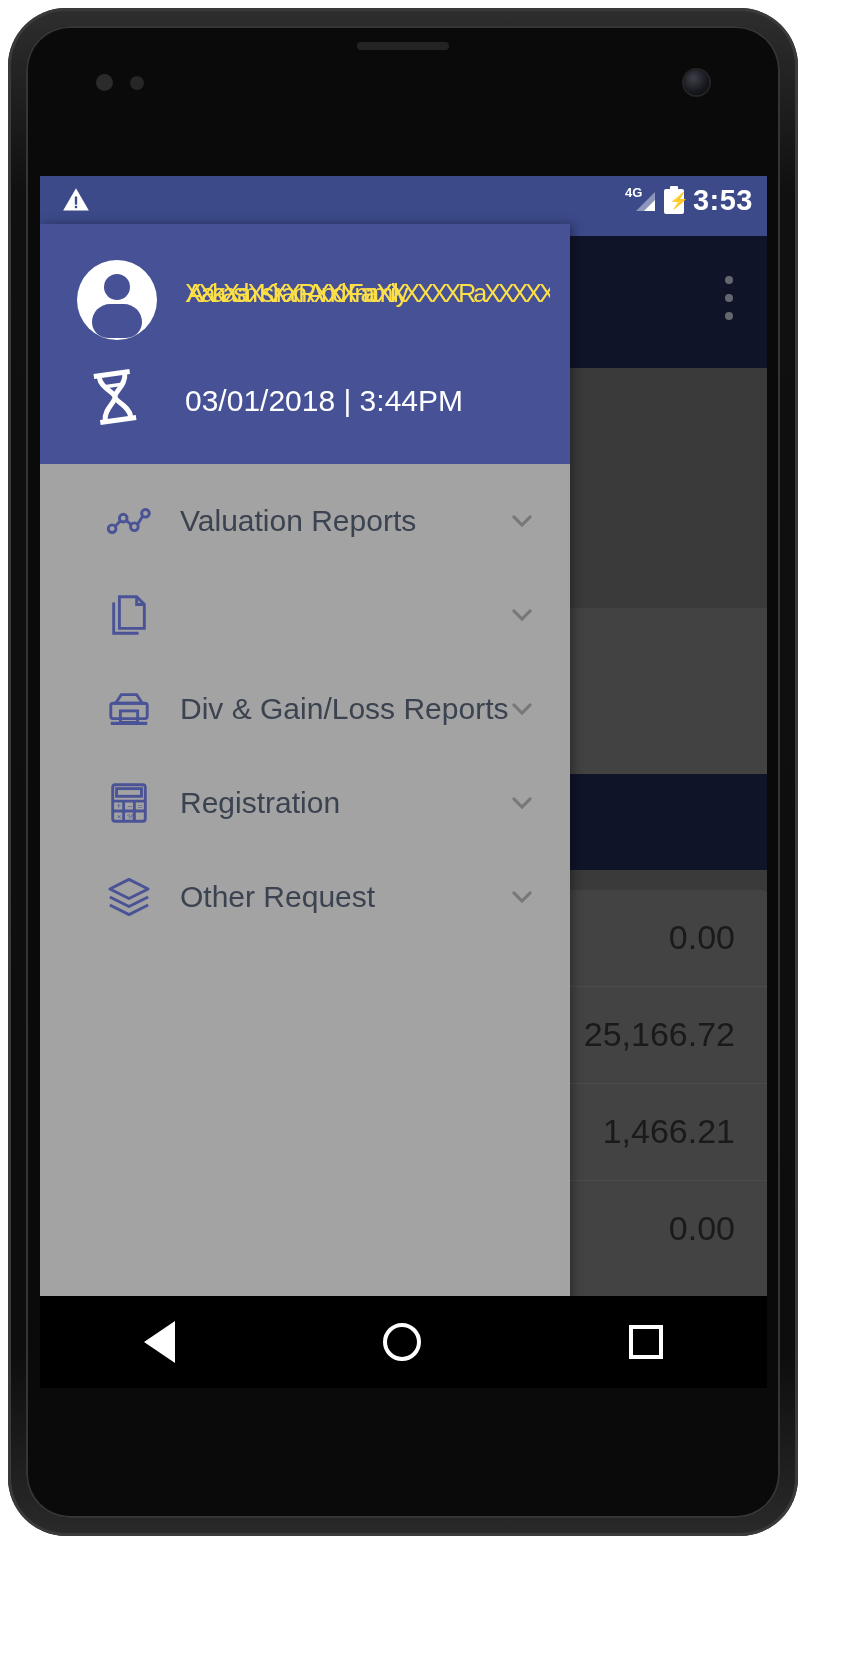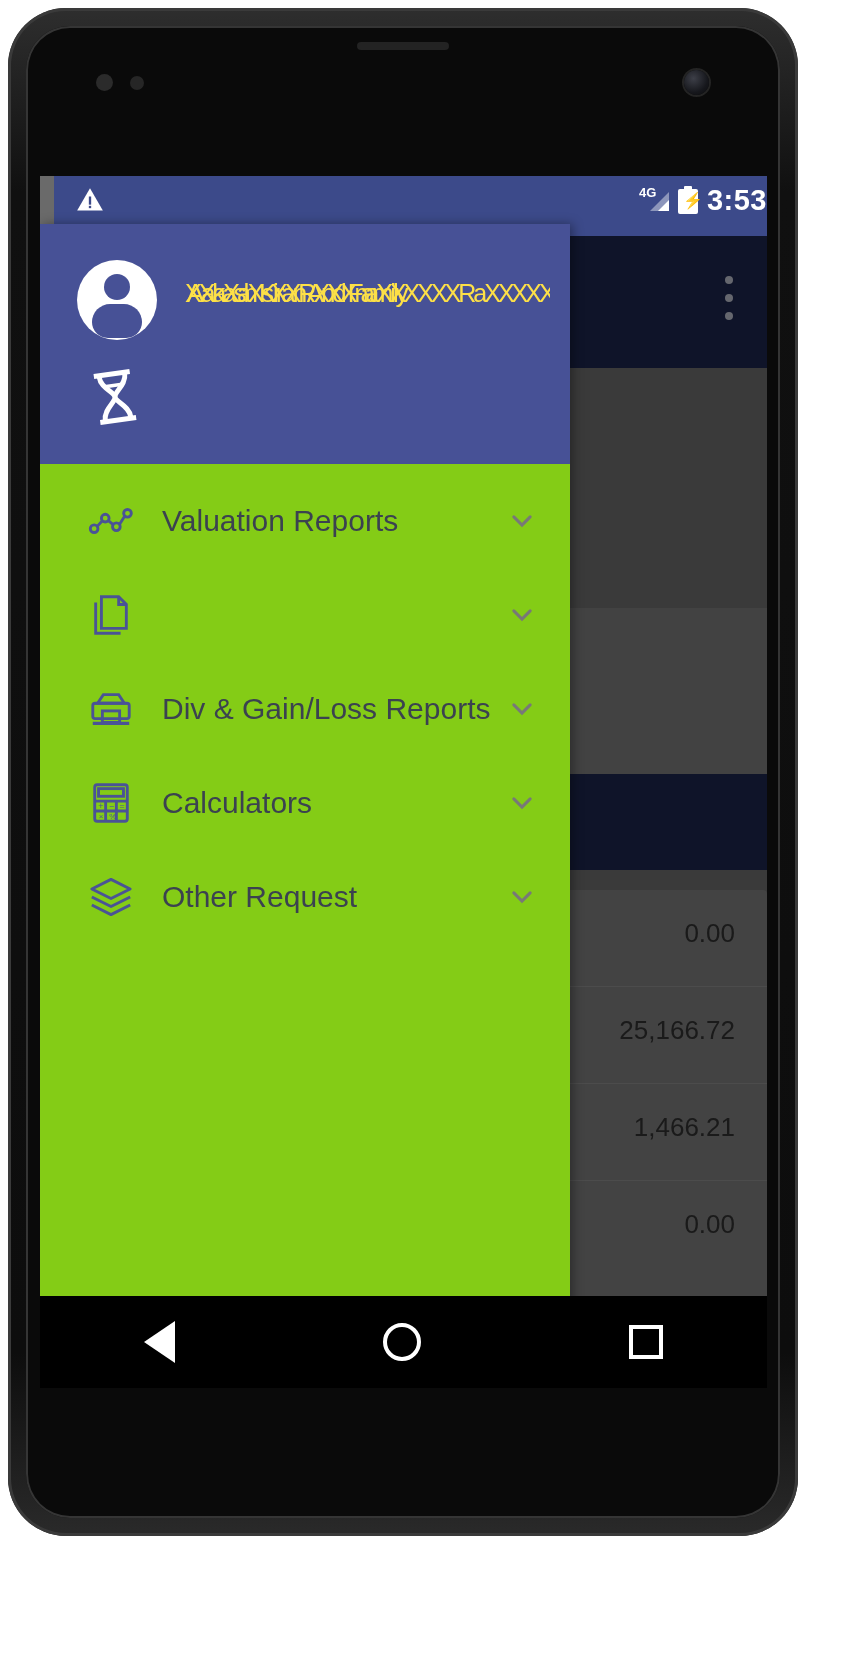--- a/index.html
+++ b/index.html
@@ -19,21 +19,21 @@
   .sensor-a{position:absolute;left:88px;top:66px;width:17px;height:17px;border-radius:50%;background:#2b2b2b;}
   .sensor-b{position:absolute;left:122px;top:68px;width:14px;height:14px;border-radius:50%;background:#262626;}
   .frontcam{position:absolute;left:676px;top:62px;width:25px;height:25px;border-radius:50%;
     background:radial-gradient(circle at 38% 34%,#3d3f48 0%,#16171c 62%,#0b0b0d 100%);
     box-shadow:0 0 0 2px #242424;}
 
   
   .screen{position:absolute;left:40px;top:176px;width:727px;height:1212px;background:#6a6a6a;overflow:hidden;}
 
   
-  .statusbar{position:absolute;left:14px;top:0;width:727px;height:60px;background:#3c4a8a;}
+  .statusbar{position:absolute;left:0;top:0;width:727px;height:60px;background:#3c4a8a;}
   .warn-icon{position:absolute;left:22px;top:10px;width:28px;height:28px;}
   .sb-right{position:absolute;right:14px;top:0;height:48px;display:flex;align-items:center;gap:9px;}
   .sig{position:relative;width:30px;height:26px;}
   .sig .g{position:absolute;left:0;top:-2px;font-size:13px;color:#fff;font-weight:bold;}
   .sig .tri{position:absolute;right:0;bottom:2px;width:0;height:0;
     border-left:19px solid transparent;border-bottom:19px solid #ffffff;}
   .sig .tri2{position:absolute;right:0;bottom:2px;width:0;height:0;
     border-left:19px solid transparent;border-bottom:19px solid rgba(255,255,255,0.42);}
   .batt{position:relative;width:20px;height:28px;}
   .batt .body{position:absolute;left:0;top:3px;width:20px;height:25px;background:#fff;border-radius:2px;}
@@ -50,41 +50,41 @@
   .chev-right{position:absolute;right:10px;top:238px;font-size:62px;color:#8d8d8d;font-weight:bold;line-height:1;}
   .cagr-card{position:absolute;left:0;top:384px;width:727px;height:166px;background:#787878;}
   .cagr-label{position:absolute;left:170px;top:16px;font-size:27px;color:#9a8434;letter-spacing:.5px;}
   .cagr-value{position:absolute;left:130px;top:52px;font-size:62px;color:#c3a33c;font-weight:normal;}
   .cagr-arrow{position:absolute;left:388px;top:82px;font-size:30px;color:#4b5a3b;}
   .navy-band{position:absolute;left:0;top:550px;width:727px;height:96px;background:#1c264b;}
   .navy-text{position:absolute;left:60px;top:22px;font-size:46px;color:#6f7488;}
   .table-card{position:absolute;left:22px;top:666px;width:705px;height:432px;background:#7a7a7a;border-radius:4px;}
   .trow{position:relative;height:96px;border-bottom:1px solid #8b8b8b;}
   .trow:last-child{border-bottom:none;}
-  .tval{position:absolute;right:32px;top:28px;font-size:26px;color:#303030;text-align:right;}
+  .tval{position:absolute;right:32px;top:28px;font-size:34px;color:#303030;text-align:right;}
   .bottom-navy{position:absolute;left:0;top:1100px;width:727px;height:64px;background:#1c264b;}
 
   
   .scrim{position:absolute;left:0;top:48px;width:727px;height:1164px;background:rgba(0,0,0,0.45);}
 
   
   .drawer{position:absolute;left:0;top:48px;width:530px;height:1164px;background:#ffffff;
     display:flex;flex-direction:column;box-shadow:3px 0 10px rgba(0,0,0,.35);}
   .dheader{height:240px;background:#475196;position:relative;flex:0 0 auto;}
   .avatar{position:absolute;left:37px;top:36px;width:80px;height:80px;border-radius:50%;background:#ffffff;}
   .avatar .head{position:absolute;left:50%;top:14px;transform:translateX(-50%);width:26px;height:26px;border-radius:50%;background:#475196;}
   .avatar .body{position:absolute;left:50%;top:44px;transform:translateX(-50%);width:50px;height:34px;
     border-radius:25px 25px 22px 22px;background:#475196;}
   .uname{position:absolute;left:145px;top:55px;width:365px;font-size:25px;color:#fde047;white-space:nowrap;overflow:hidden;}
   .uname .scram{position:relative;display:inline-block;letter-spacing:-3px;}
   .uname .scram-over{position:absolute;left:0;top:0;letter-spacing:-3px;transform:translateX(6px) scaleX(1.04);}
   .hourglass{position:absolute;left:44px;top:142px;width:62px;height:62px;}
   .dtime{position:absolute;left:145px;top:160px;font-size:30px;color:#ffffff;}
 
-  .menu{flex:1 1 auto;background:#84cc16;padding-top:10px;}
+  .menu{flex:1 1 auto;background:#a3a3a3;padding-top:10px;padding-left:18px;}
   .mitem{position:relative;height:94px;display:flex;align-items:center;padding-left:44px;cursor:pointer;}
   .micon{width:54px;height:54px;flex:0 0 auto;display:flex;align-items:center;justify-content:center;}
   .mlabel{margin-left:24px;font-size:30px;color:#3b4250;}
   .mchev{position:absolute;right:34px;top:50%;transform:translateY(-50%);width:28px;height:28px;}
 
   .dfooter{flex:0 0 auto;height:88px;background:#e3e3e3;display:flex;align-items:center;padding-left:46px;
     border-top:1px solid #d4d4d4;position:relative;cursor:pointer;}
   .flogo{width:54px;height:54px;border-radius:50%;background:#3c4352;position:relative;overflow:hidden;flex:0 0 auto;}
   .flogo .wave{position:absolute;left:-6px;bottom:-4px;width:66px;height:30px;background:#ffffff;border-radius:50% 50% 0 0 / 100% 100% 0 0;}
   .flogo .blob{position:absolute;left:22px;bottom:4px;width:20px;height:22px;background:#3c4352;border-radius:50% 50% 40% 40%;}
@@ -187,20 +187,21 @@
         </div>
         <svg class="hourglass" viewBox="0 0 24 24">
           <g transform="rotate(-8 12 12)" fill="none" stroke="#ffffff" stroke-width="1.9">
             <path d="M5 3 H19"></path>
               <path d="M5 21 H19"></path>
             <path d="M7 3.5 C7 8 12 10 12 12 C12 14 7 16 7 20.5"></path>
             <path d="M17 3.5 C17 8 12 10 12 12 C12 14 17 16 17 20.5"></path>
             <path d="M8.6 7.5 H15.4" stroke-width="1.4"></path>
           </g>
         </svg>
+        <div class="dtime">03/01/2018 | 3:44PM</div>
       </div>
 
       <div class="menu">
 
         <div class="mitem">
           <span class="micon">
             <svg viewBox="0 0 24 24" width="46" height="46" fill="none" stroke="#4a5396" stroke-width="1.5">
               <circle cx="3.2" cy="16" r="2"></circle>
                 <circle cx="9" cy="10.5" r="2"></circle>
               <circle cx="14.8" cy="15" r="2"></circle>
@@ -250,21 +251,21 @@
               <rect x="3.5" y="2.5" width="17" height="19" rx="1.3"></rect>
               <rect x="5.5" y="4.5" width="13" height="4"></rect>
               <path d="M3.5 11 H20.5 M3.5 16.2 H20.5 M9.2 11 V21.5 M14.8 11 V21.5"></path>
               <text x="5.4" y="15" font-size="4.6" fill="#4a5396" stroke="none">+</text>
               <text x="11" y="15" font-size="4.6" fill="#4a5396" stroke="none">−</text>
               <text x="16.4" y="15" font-size="4.6" fill="#4a5396" stroke="none">=</text>
               <text x="5.6" y="20.2" font-size="4.2" fill="#4a5396" stroke="none">×</text>
               <text x="11.1" y="20.2" font-size="4.2" fill="#4a5396" stroke="none">%</text>
             </svg>
           </span>
-          <span class="mlabel">Calculators</span>
+          <span class="mlabel">Registration</span>
           <svg class="mchev" viewBox="0 0 24 24">
             <path d="M5 8.5 L12 15.5 L19 8.5" fill="none" stroke="#787878" stroke-width="2.6" stroke-linecap="round"></path>
           </svg>
         </div>
 
         <div class="mitem">
           <span class="micon">
             <svg viewBox="0 0 24 24" width="46" height="46" fill="none" stroke="#4a5396" stroke-width="1.5" stroke-linejoin="round">
               <path d="M12 2.8 L22 7.8 L12 12.8 L2 7.8 Z"></path>
               <path d="M2 12 L12 17 L22 12"></path>

